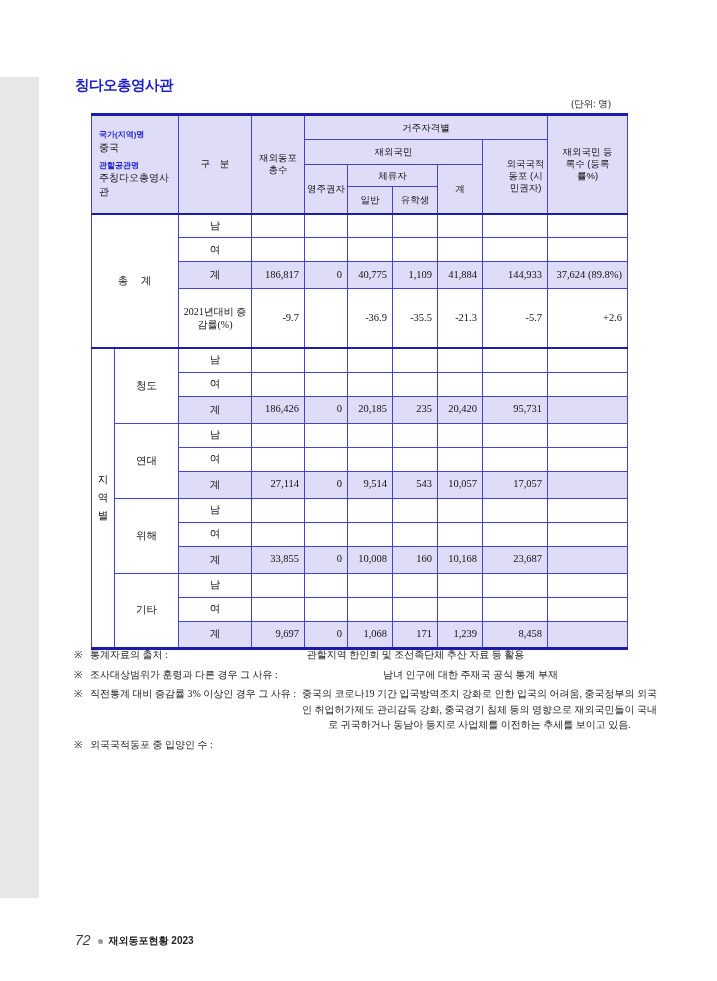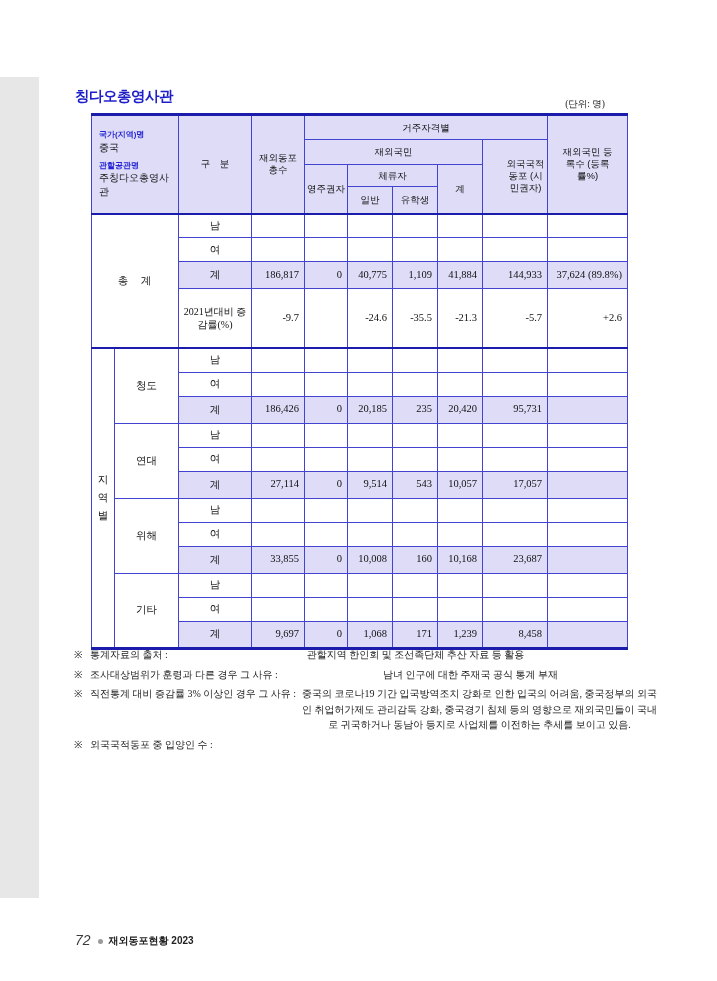--- a/index.html
+++ b/index.html
@@ -18,25 +18,24 @@
     width: 39px; height: 821px;
     background: #e7e7e7;
   }
   .title {
     position: absolute;
     left: 75px; top: 76px;
     font-family: "Liberation Sans", "DejaVu Sans", sans-serif;
     font-size: 14.5px; font-weight: bold;
     color: #1d1dc9;
     letter-spacing: -0.5px;
-    margin-top: 11px;
   }
   .unit {
     position: absolute;
-    left: 69px; top: 98px; width: 536px;
+    left: 75px; top: 98px; width: 536px;
     text-align: right;
     font-size: 9.5px; color: #222;
   }
   table.stats {
     position: absolute;
     left: 91px; top: 113px;
     width: 536px;
     border-collapse: collapse;
     table-layout: fixed;
     border-top: 3px solid #1c1cac;
@@ -206,21 +205,21 @@
           <td class="num">40,775</td>
           <td class="num">1,109</td>
           <td class="num">41,884</td>
           <td class="num">144,933</td>
           <td class="num">37,624 (89.8%)</td>
         </tr>
         <tr class="r-change">
           <td class="rowlabel">2021년대비 증감률(%)</td>
           <td class="num">-9.7</td>
           <td class="num"></td>
-          <td class="num">-24.6</td>
+          <td class="num">-36.9</td>
           <td class="num">-35.5</td>
           <td class="num">-21.3</td>
           <td class="num">-5.7</td>
           <td class="num">+2.6</td>
         </tr>
         <tr class="r-mf sect">
           <td class="vert" rowspan="12"><span>지역별</span></td>
           <td class="region" rowspan="3">청도</td>
           <td class="rowlabel">남</td>
           <td class="num"></td>

